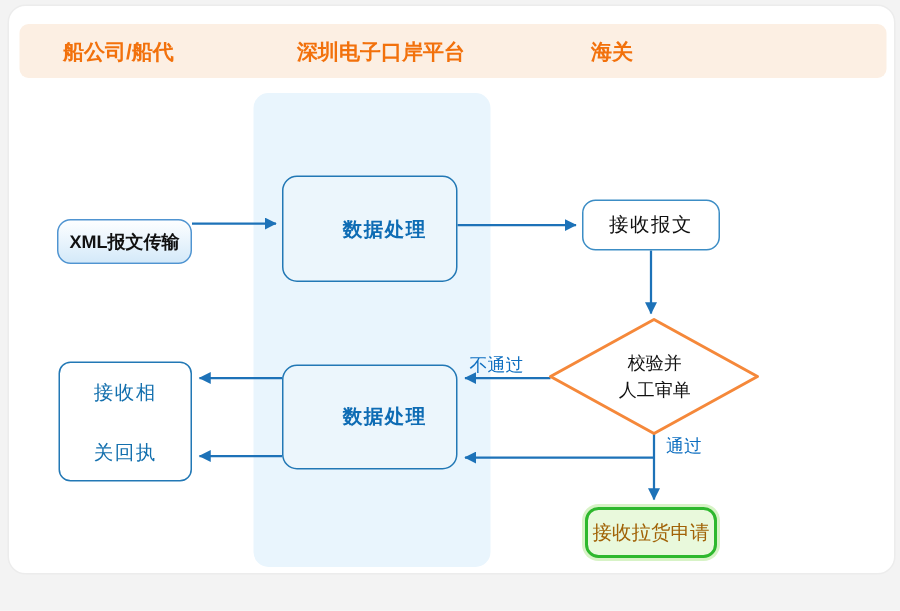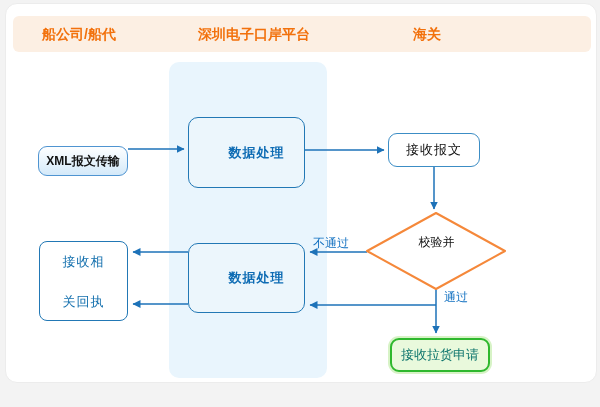--- a/index.html
+++ b/index.html
@@ -23,21 +23,21 @@
     background: #fcefe3;
     border-radius: 6px;
   }
   .lane-label {
     position: absolute; top: 26px;
     font-size: 14px; font-weight: bold;
     color: #f2710c; white-space: nowrap;
   }
   .lane-shipping { left: 42px; }
   .lane-platform { left: 198px; }
-  .lane-customs  { left: 413px; }
+  .lane-customs  { left: 394px; }
   .platform-panel {
     position: absolute; left: 169px; top: 62px;
     width: 158px; height: 316px;
     background: #e9f5fd;
     border-radius: 10px;
   }
   .node {
     position: absolute;
     display: flex; align-items: center; justify-content: center;
     text-align: center;
@@ -69,25 +69,25 @@
   .node-receipt {
     left: 39px; top: 241px; width: 89px; height: 80px;
     border: 1px solid #2278b5; border-radius: 8px;
     background: #ffffff;
     font-size: 13px; color: #1470ae;
     line-height: 21px; flex-direction: column;
     letter-spacing: 1px;
     gap: 19px;
   }
   .node-pull {
-    left: 390px; top: 338px; width: 100px; height: 34px;
+    left: 390px; top: 338px; width: 88px; height: 34px;
     border: 2px solid #2eb82e; border-radius: 9px;
     background: #e9f9dc;
     box-shadow: 0 0 0 2px #d7f3c6;
-    font-size: 13px; color: #0f766e;
+    font-size: 13px; color: #a16207;
   }
   .diamond-text {
     position: absolute; left: 371px; top: 233px; width: 131px;
     text-align: center; font-size: 12px; line-height: 18px;
     color: #111111;
   }
   .edge-label {
     position: absolute;
     font-size: 12px; font-weight: normal; color: #0f6fc0;
     white-space: nowrap;
@@ -138,20 +138,21 @@
   </svg>
 
   <div class="node node-xml">XML报文传输</div>
 
   <div class="node node-dp node-dp-top">数据处理</div>
 
   <div class="node node-receive-msg">接收报文</div>
 
   <div class="diamond-text">
     <div>校验并</div>
+    <div>人工审单</div>
   </div>
 
   <div class="node node-dp node-dp-bottom">数据处理</div>
 
   <div class="node node-receipt">
     <div>接收相</div>
     <div>关回执</div>
   </div>
 
   <div class="node node-pull">接收拉货申请</div>

